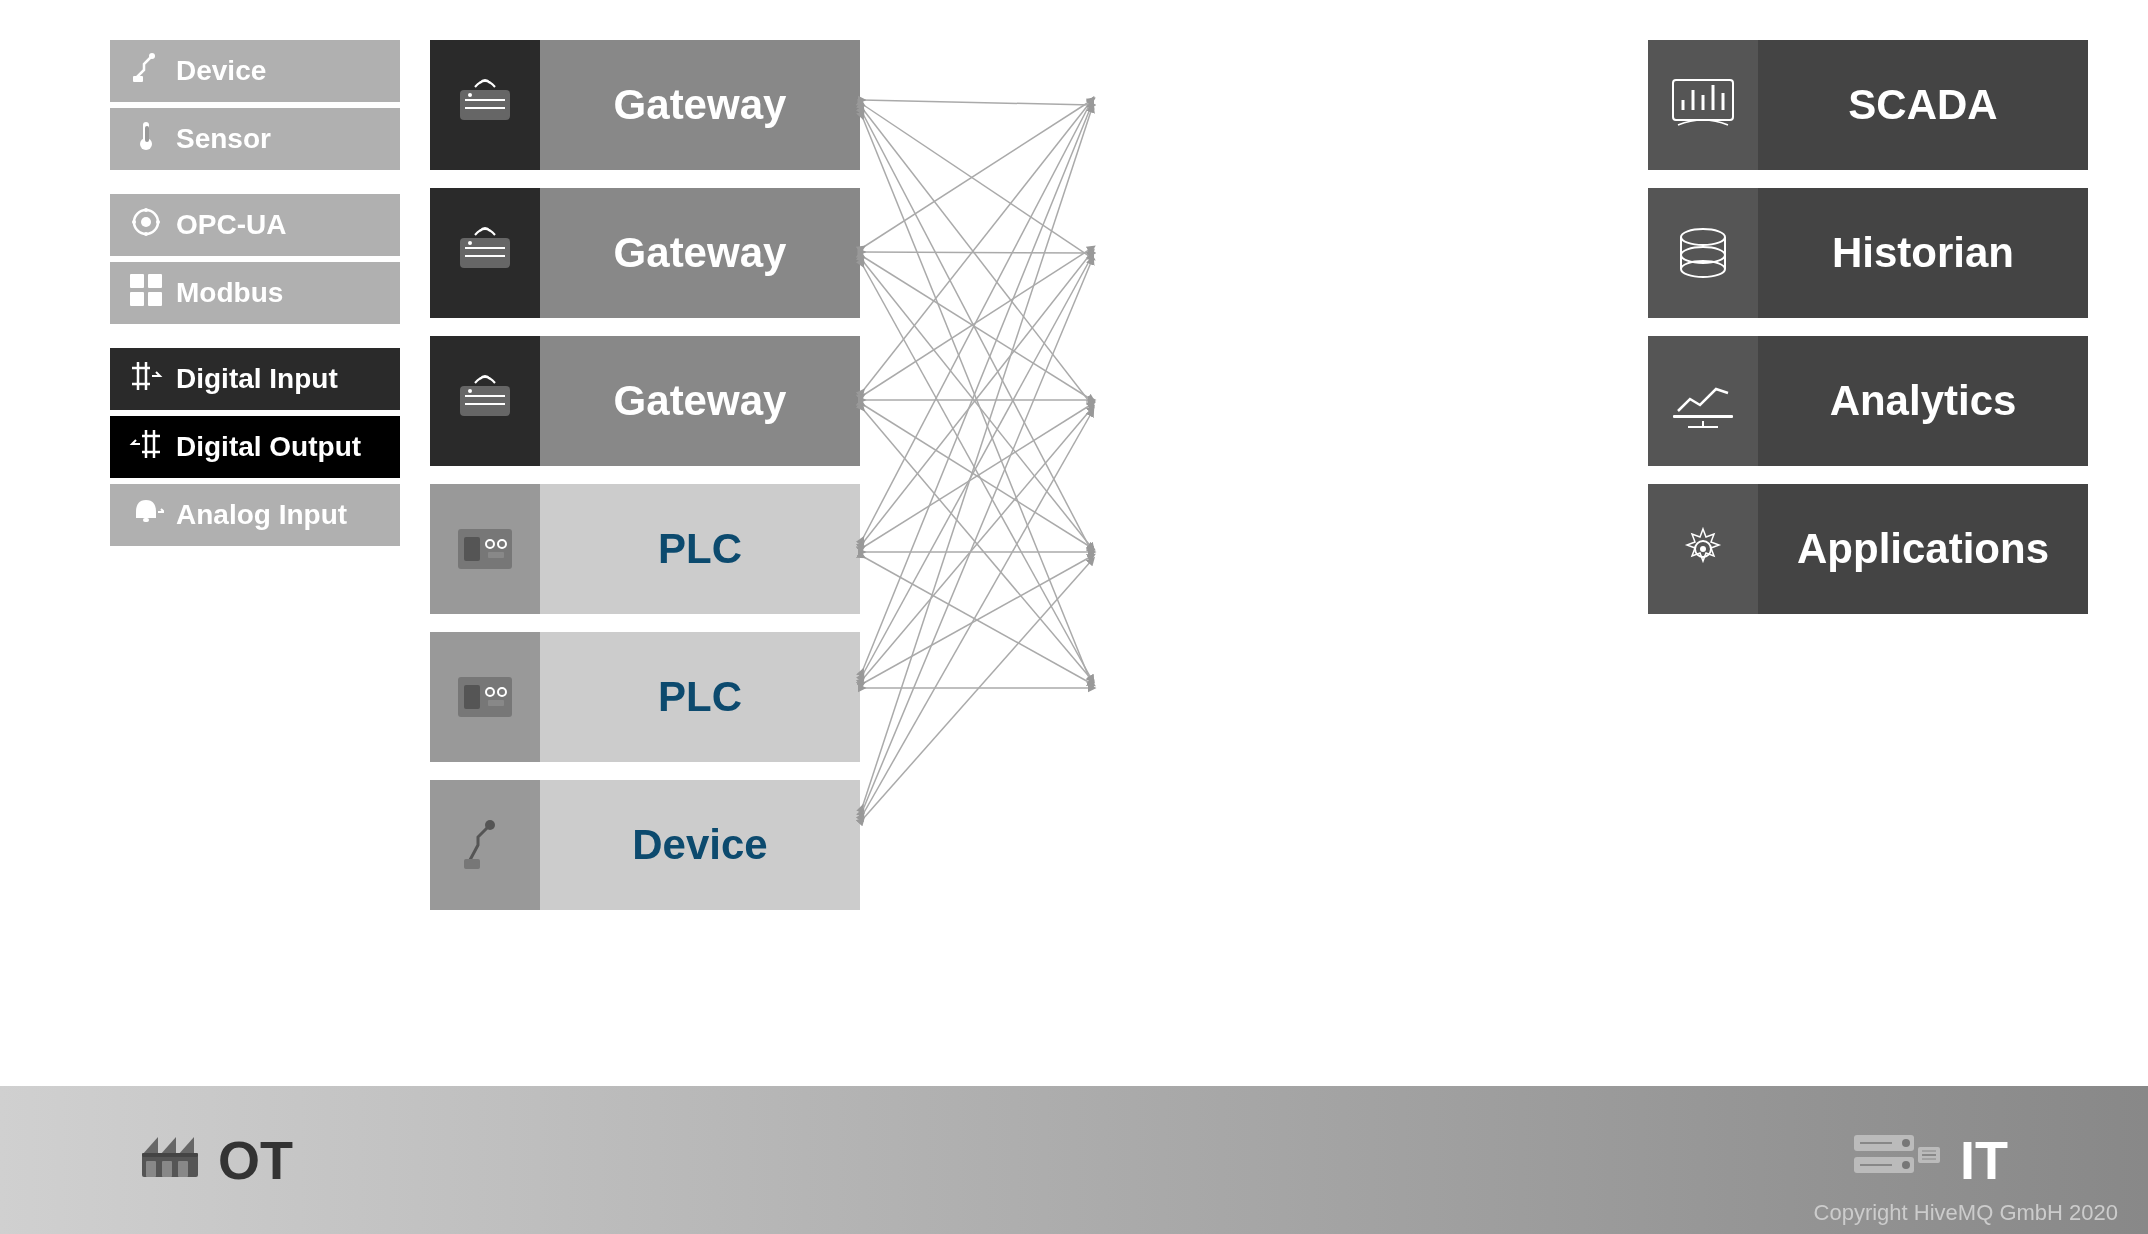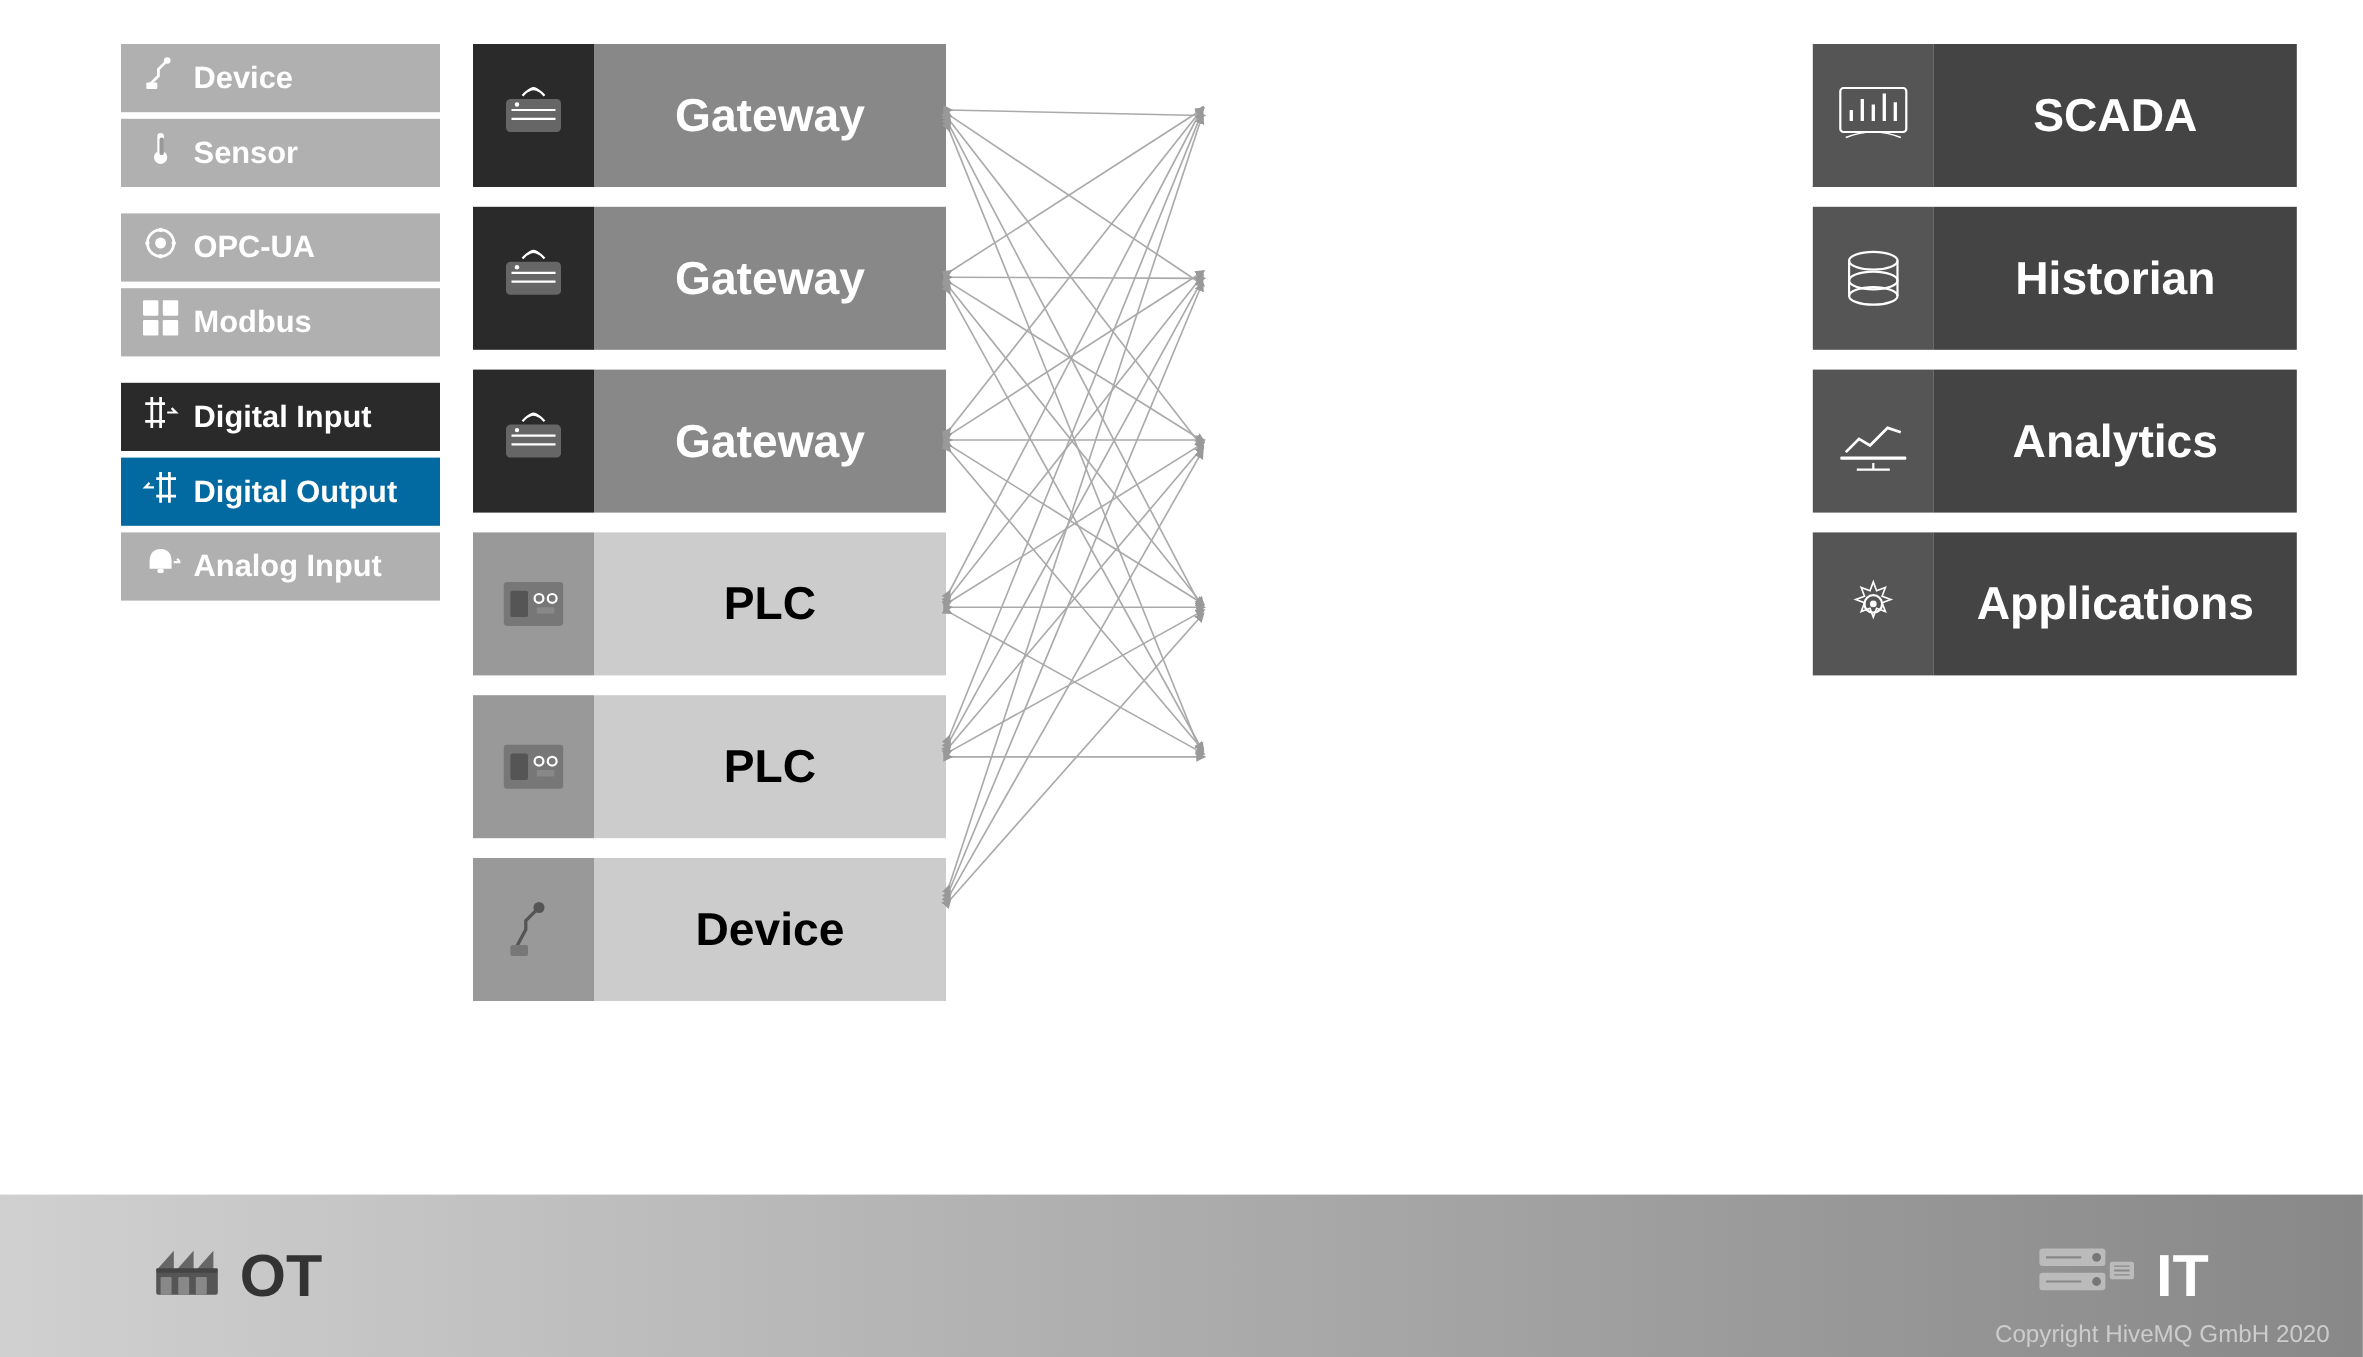--- a/index.html
+++ b/index.html
@@ -91,21 +91,21 @@
       display: flex;
       align-items: center;
       justify-content: center;
       font-size: 42px;
       font-weight: bold;
       color: #fff;
     }
 
     .mid-label-box.light {
       background: #cccccc;
-      color: #000000;
+      color: #0c4a6e;
     }
 
     
     .right-col {
       position: absolute;
       right: 60px;
       top: 40px;
       display: flex;
       flex-direction: column;
       gap: 18px;
@@ -253,21 +253,21 @@
           <svg width="36" height="36" viewBox="0 0 36 36" fill="white">
             <line x1="4" y1="10" x2="22" y2="10" stroke="white" stroke-width="2.5"></line>
             <line x1="4" y1="26" x2="22" y2="26" stroke="white" stroke-width="2.5"></line>
             <line x1="10" y1="4" x2="10" y2="32" stroke="white" stroke-width="2.5"></line>
             <line x1="18" y1="4" x2="18" y2="32" stroke="white" stroke-width="2.5"></line>
             <polyline points="24,18 32,18 28,14" stroke="white" stroke-width="2" fill="none"></polyline>
           </svg>
         </span>
         <span>Digital Input</span>
       </div>
-      <div class="source-item" style="background:#0369a1;">
+      <div class="source-item" style="background:#000000;">
         <span class="src-icon">
           <svg width="36" height="36" viewBox="0 0 36 36" fill="white">
             <line x1="14" y1="10" x2="32" y2="10" stroke="white" stroke-width="2.5"></line>
             <line x1="14" y1="26" x2="32" y2="26" stroke="white" stroke-width="2.5"></line>
             <line x1="18" y1="4" x2="18" y2="32" stroke="white" stroke-width="2.5"></line>
             <line x1="26" y1="4" x2="26" y2="32" stroke="white" stroke-width="2.5"></line>
             <polyline points="12,18 4,18 8,14" stroke="white" stroke-width="2" fill="none"></polyline>
           </svg>
         </span>
         <span>Digital Output</span>

